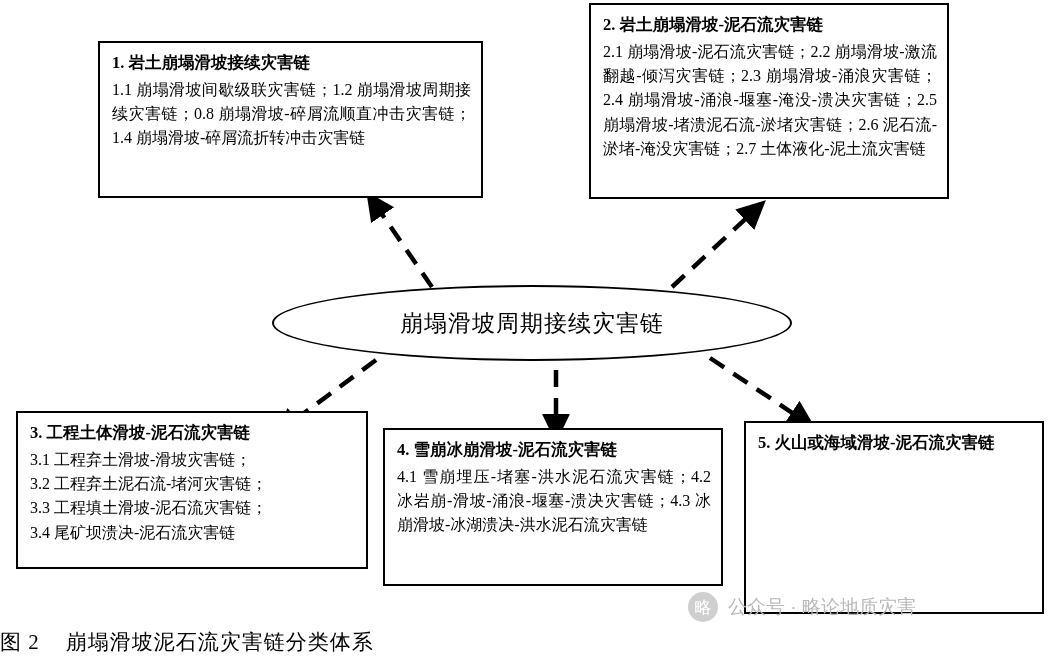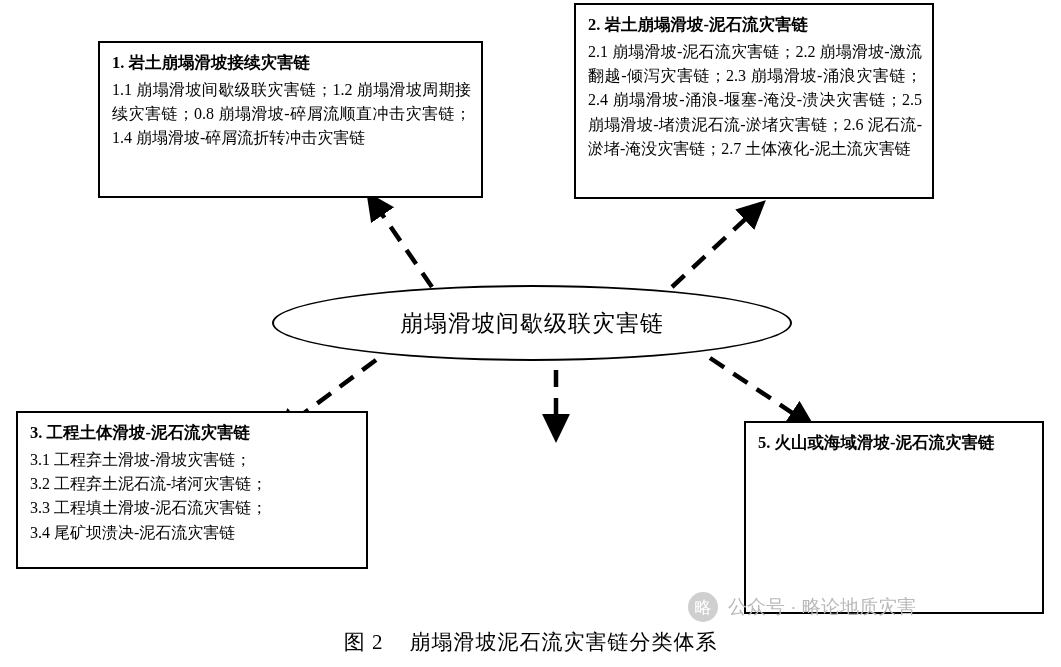--- a/index.html
+++ b/index.html
@@ -51,21 +51,21 @@
   }
   
   #box1 {
     left: 98px;
     top: 41px;
     width: 385px;
     height: 157px;
   }
   
   #box2 {
-    left: 574px;
+    left: 589px;
     top: 3px;
     width: 360px;
     height: 196px;
   }
   
   #box3 {
     left: 16px;
     top: 411px;
     width: 352px;
     height: 158px;
@@ -100,21 +100,21 @@
   .ellipse .center-label {
     font-size: 23px;
     letter-spacing: 1px;
     font-family: "Liberation Serif", "DejaVu Serif", serif;
   }
   .figcaption {
     position: absolute;
     left: 0;
     top: 628px;
     width: 1061px;
-    text-align: center;
+    text-align: left;
     font-size: 21px;
     letter-spacing: 1px;
   }
   .figcaption .num {
     margin-right: 26px;
   }
   .watermark {
     position: absolute;
     left: 688px;
     top: 592px;
@@ -164,31 +164,35 @@
     <div class="title">1. 岩土崩塌滑坡接续灾害链</div>
     <div class="body">1.1 崩塌滑坡间歇级联灾害链；1.2 崩塌滑坡周期接续灾害链；0.8 崩塌滑坡-碎屑流顺直冲击灾害链；1.4 崩塌滑坡-碎屑流折转冲击灾害链</div>
   </div>
 
   <div class="box" id="box2">
     <div class="title">2. 岩土崩塌滑坡-泥石流灾害链</div>
     <div class="body">2.1 崩塌滑坡-泥石流灾害链；2.2 崩塌滑坡-激流翻越-倾泻灾害链；2.3 崩塌滑坡-涌浪灾害链；2.4 崩塌滑坡-涌浪-堰塞-淹没-溃决灾害链；2.5 崩塌滑坡-堵溃泥石流-淤堵灾害链；2.6 泥石流-淤堵-淹没灾害链；2.7 土体液化-泥土流灾害链</div>
   </div>
 
   <div class="ellipse">
-    <div class="center-label">崩塌滑坡间歇级联灾害链</div>
+    <div class="center-label">崩塌滑坡周期接续灾害链</div>
   </div>
 
   <div class="box" id="box3">
     <div class="title">3. 工程土体滑坡-泥石流灾害链</div>
     <div class="body" style="white-space: pre-line;">3.1 工程弃土滑坡-滑坡灾害链；
 3.2 工程弃土泥石流-堵河灾害链；
 3.3 工程填土滑坡-泥石流灾害链；
 3.4 尾矿坝溃决-泥石流灾害链</div>
   </div>
 
+  <div class="box" id="box4">
+    <div class="title">4. 雪崩冰崩滑坡-泥石流灾害链</div>
+    <div class="body">4.1 雪崩埋压-堵塞-洪水泥石流灾害链；4.2 冰岩崩-滑坡-涌浪-堰塞-溃决灾害链；4.3 冰崩滑坡-冰湖溃决-洪水泥石流灾害链</div>
+  </div>
 
   <div class="box" id="box5">
     <div class="title">5. 火山或海域滑坡-泥石流灾害链</div>
   </div>
 
   <div class="figcaption">
     <span class="num">图 2</span><span>崩塌滑坡泥石流灾害链分类体系</span>
   </div>
 
   <div class="watermark">

